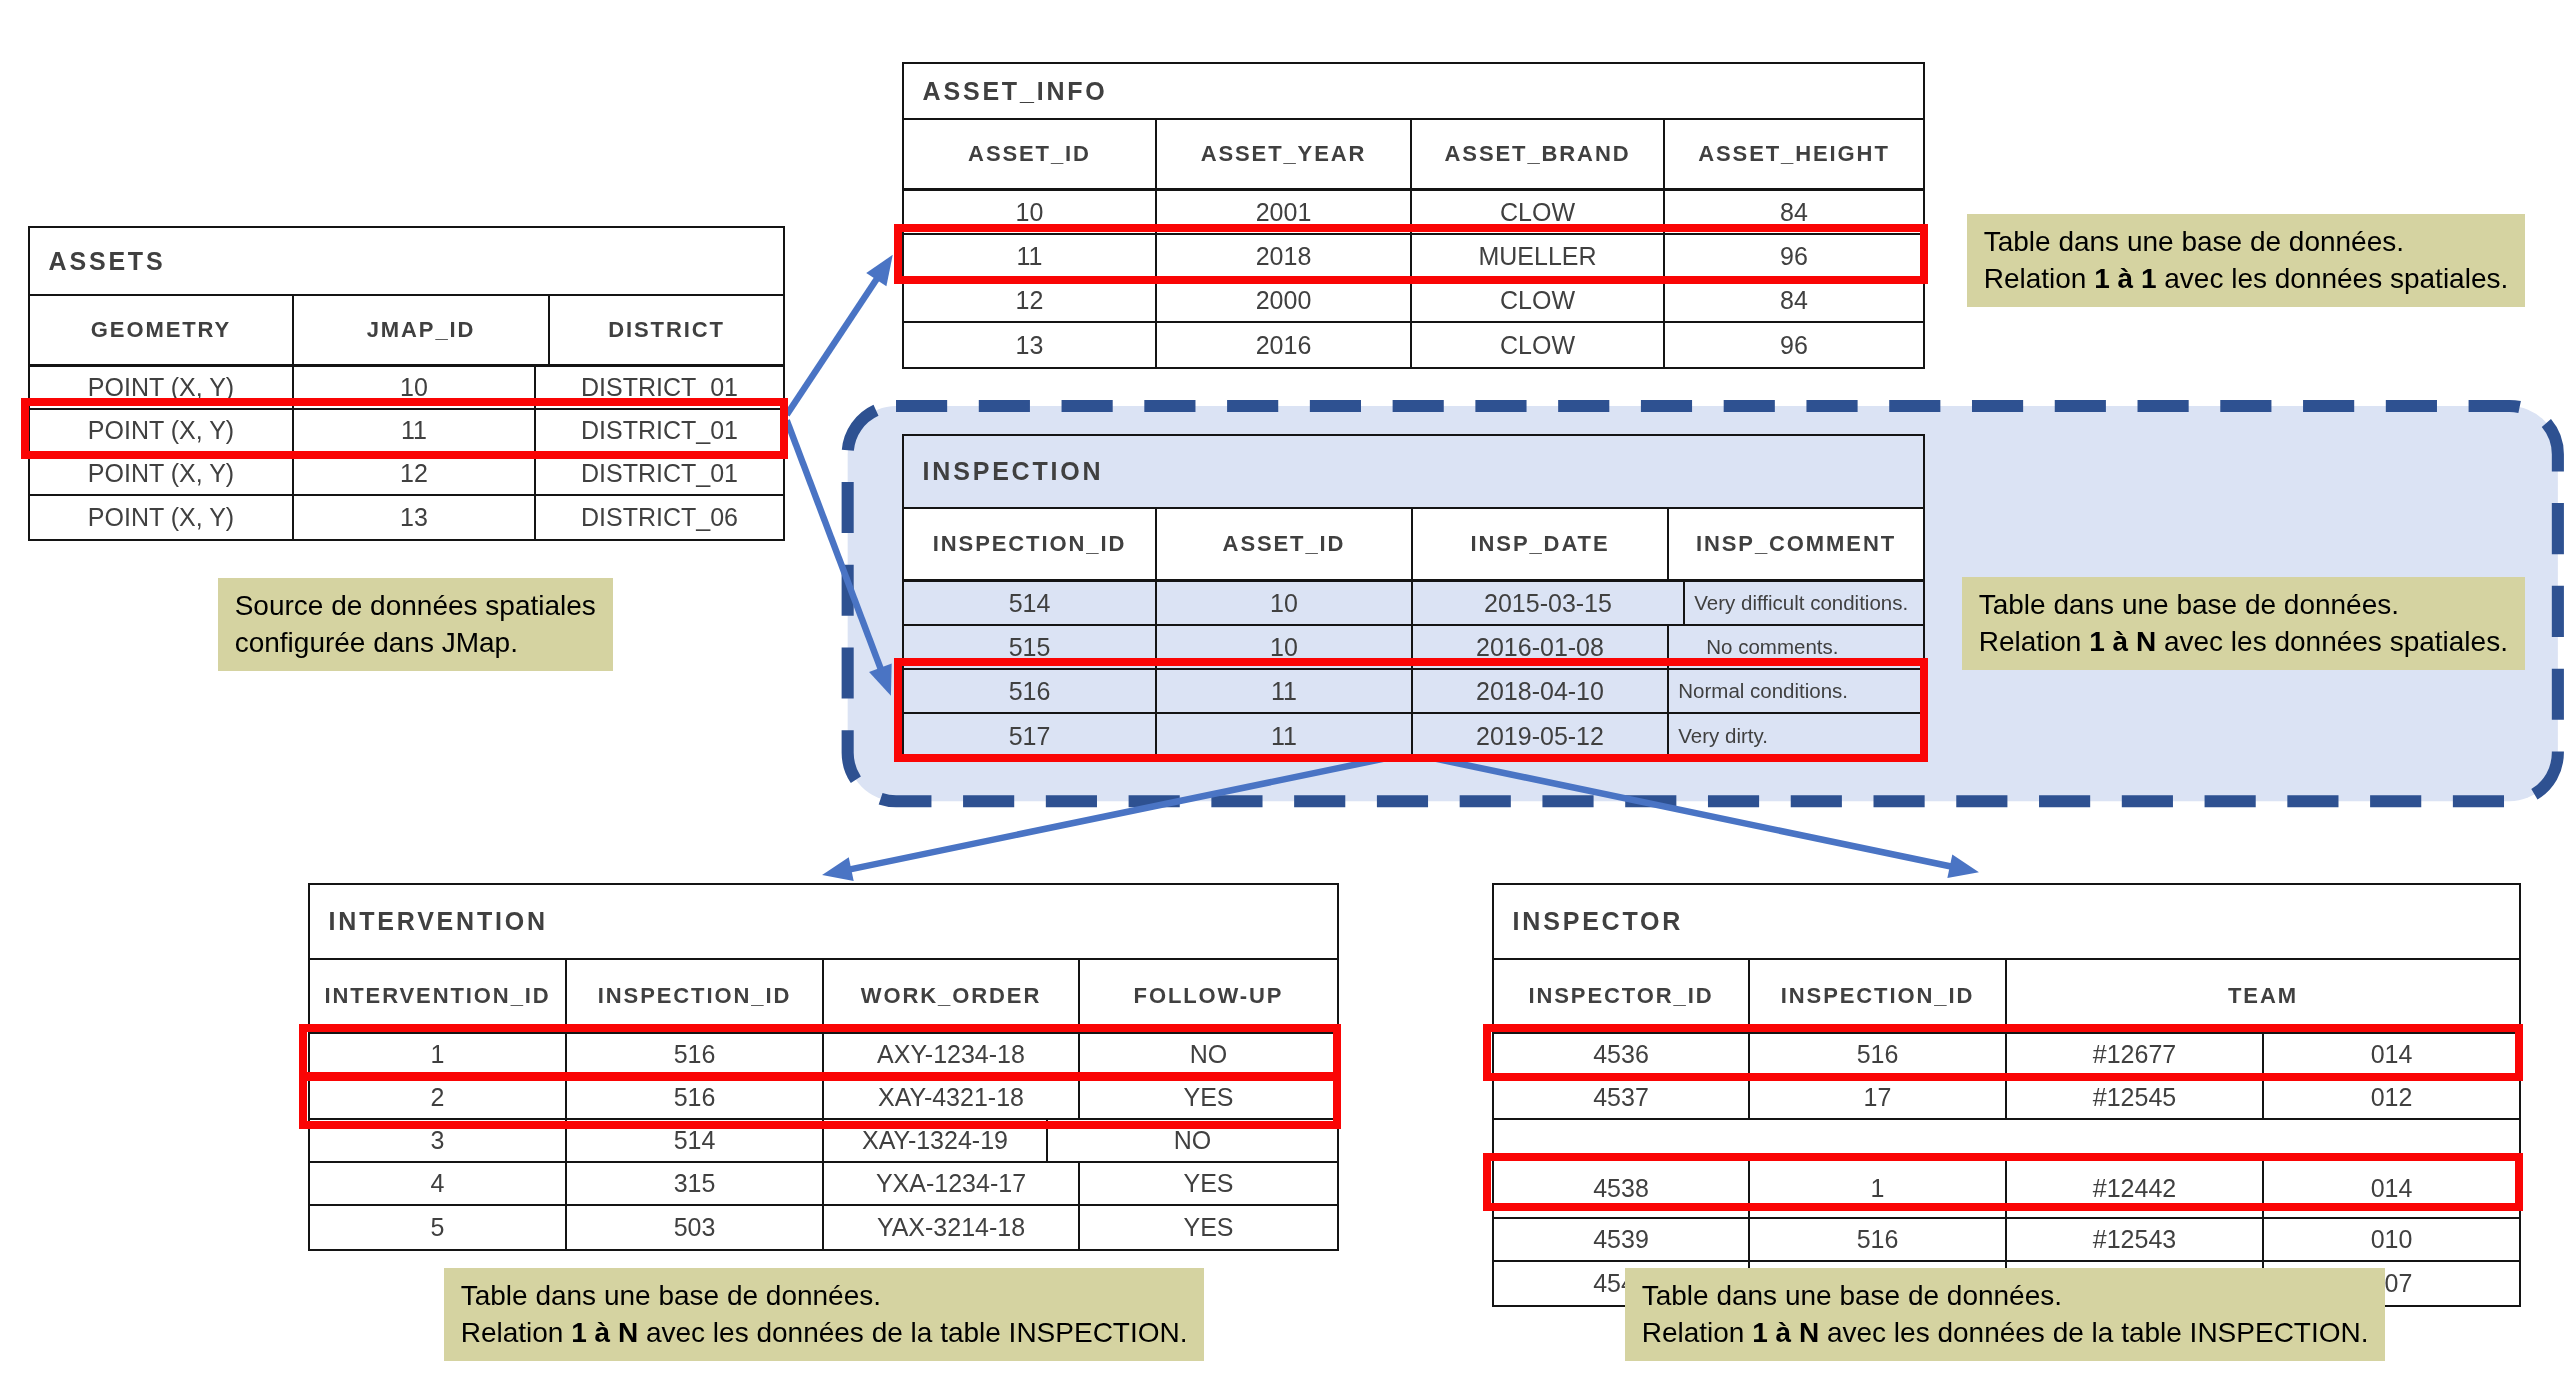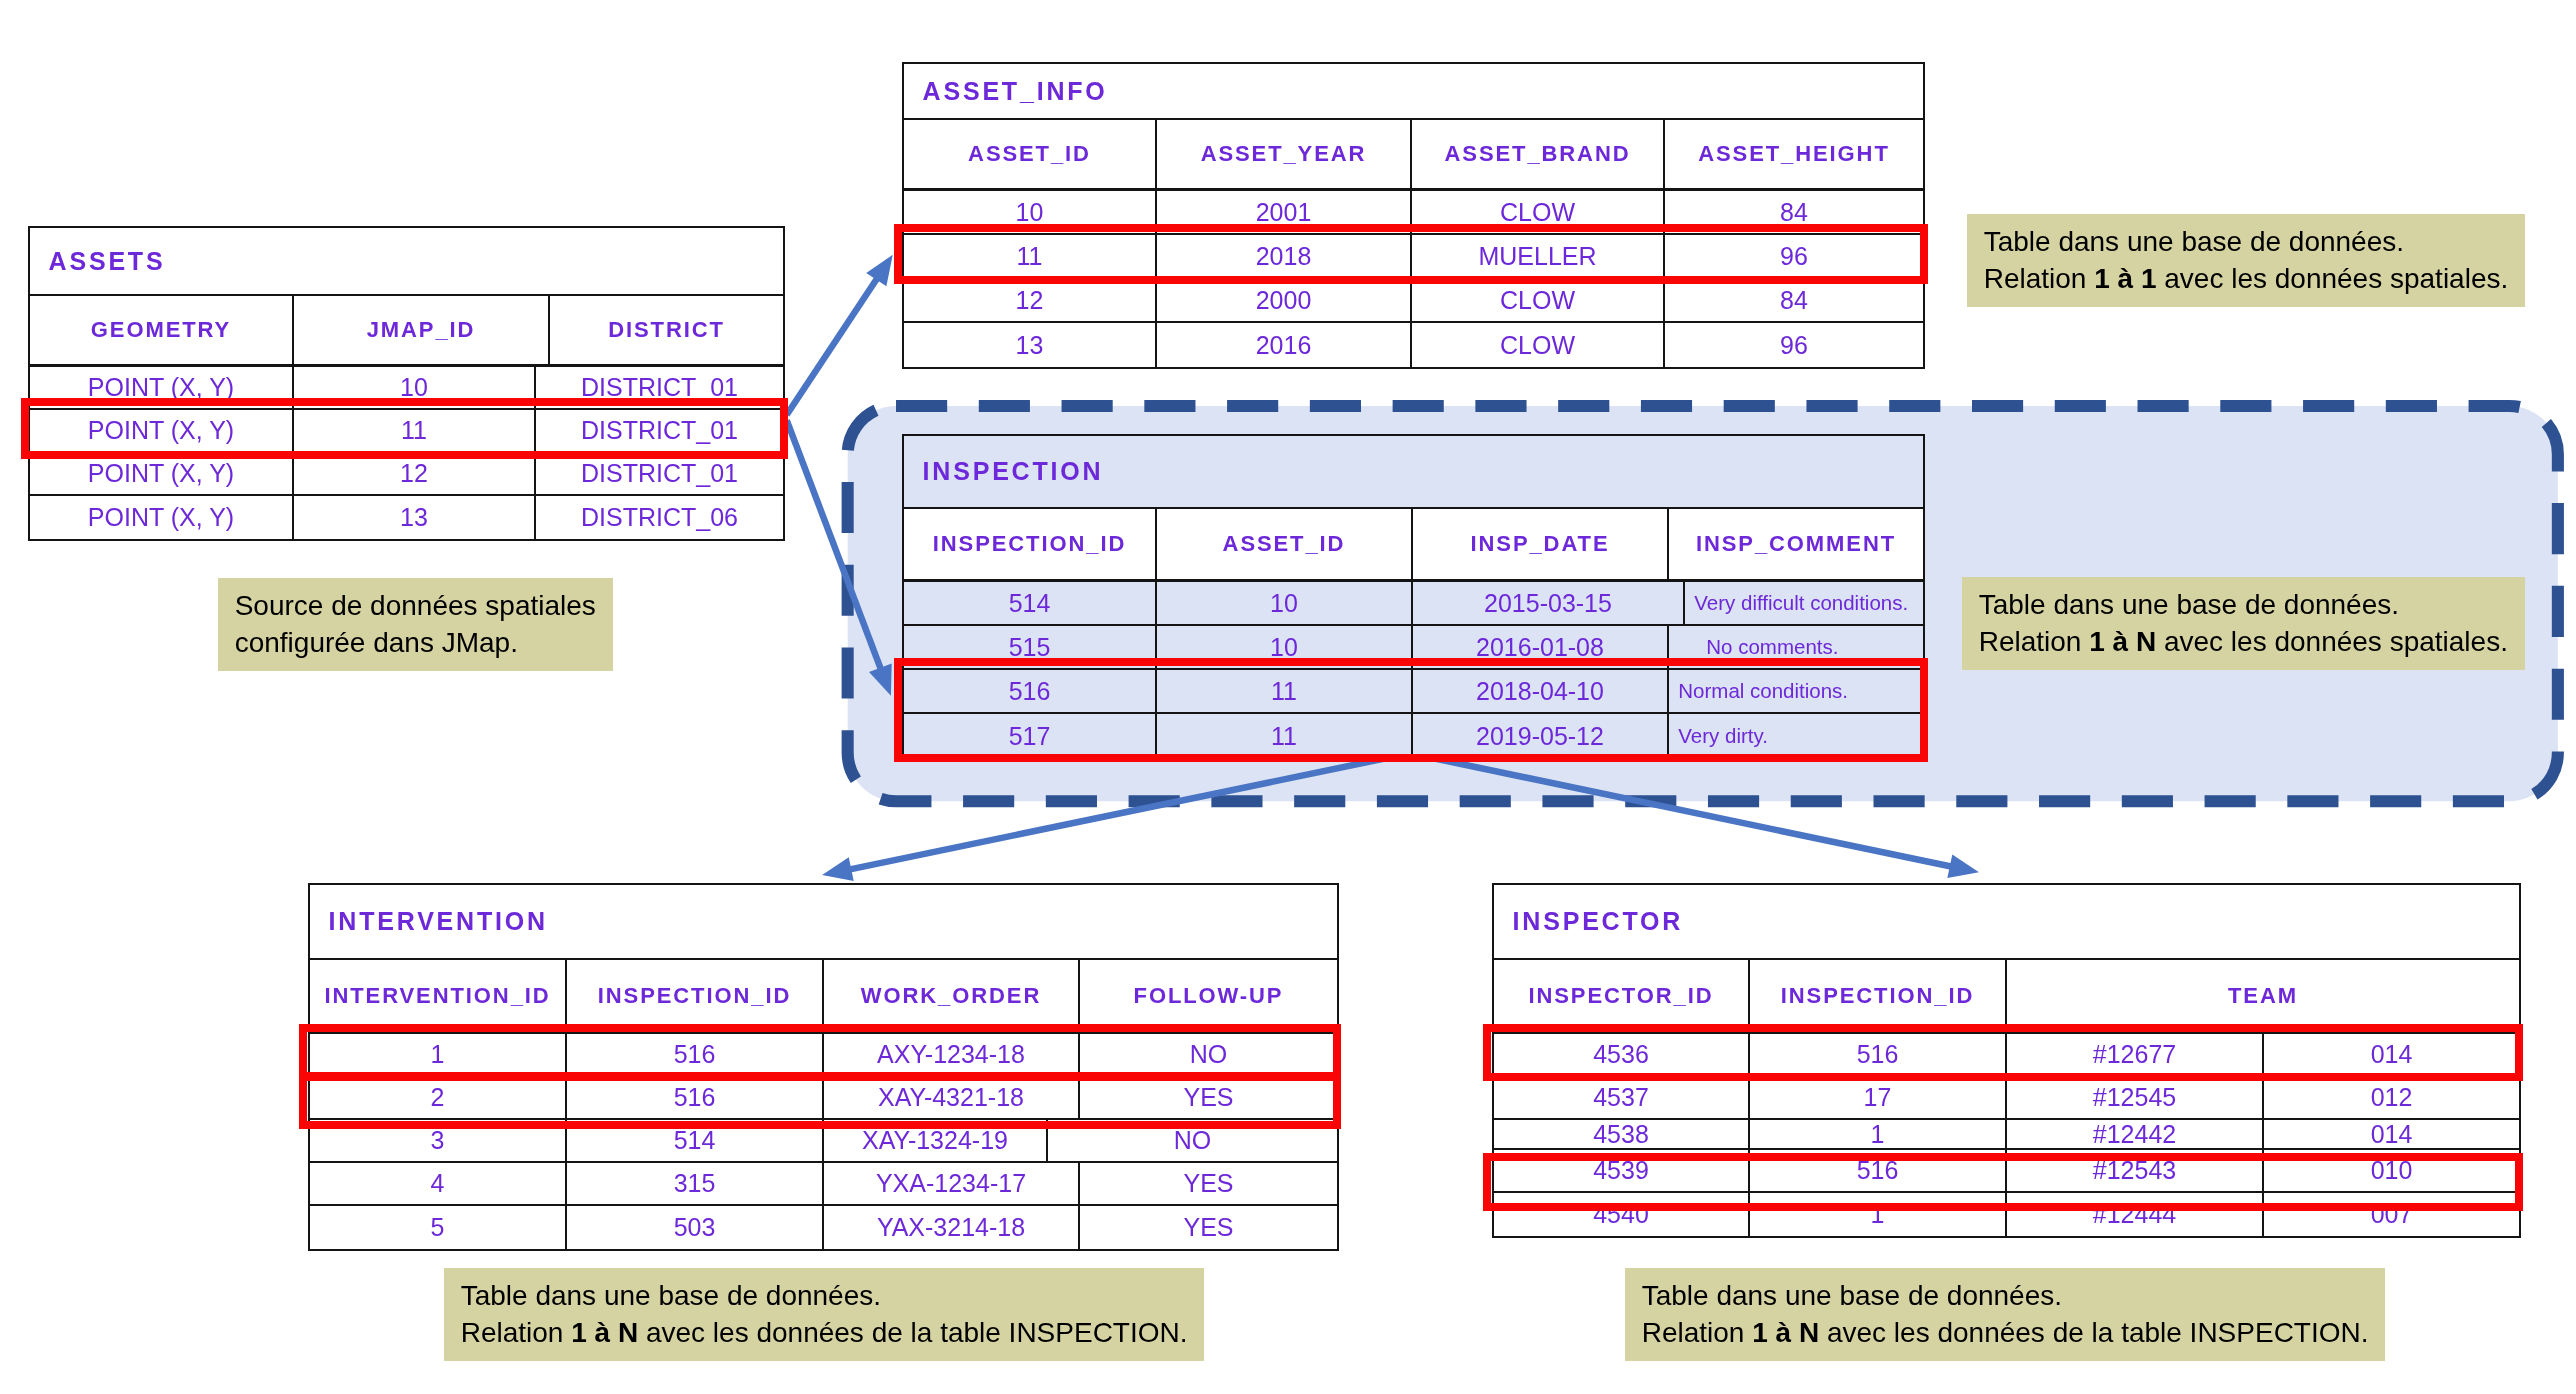--- a/index.html
+++ b/index.html
@@ -1,21 +1,21 @@
 <!DOCTYPE html>
 <html style="font-size:15px"><head>
 <meta charset="utf-8">
 <style>
   html,body{margin:0;padding:0;background:#fff;width:2576px;height:1395px;overflow:hidden;
             font-family:"Liberation Sans","DejaVu Sans",sans-serif;}
   .stage{position:relative;width:2576px;height:1395px;background:#fff;}
   #rel{position:absolute;left:0;top:0;z-index:0;}
 
   
-  .tbl{position:absolute;z-index:10;background:#fff;border:2.8px solid #141414;box-sizing:border-box;color:#6d28d9;}
+  .tbl{position:absolute;z-index:10;background:#fff;border:2.8px solid #141414;box-sizing:border-box;color:#404040;}
   .tbl.blue{background:#dbe3f4;}
   .tbl.blue .thead{background:#fff;}
   .t-title{display:flex;align-items:center;padding-left:18.6px;font-weight:bold;font-size:25px;
            letter-spacing:2.8px;border-bottom:2.8px solid #141414;box-sizing:border-box;position:relative;}
   .thead{display:flex;border-bottom:3.7px solid #141414;box-sizing:border-box;}
   .trow{display:flex;border-bottom:2.8px solid #141414;box-sizing:border-box;}
   .trow:last-child{border-bottom:none;}
   .c{display:flex;align-items:center;justify-content:center;border-right:2.8px solid #141414;
      box-sizing:border-box;font-size:25px;white-space:nowrap;flex:none;}
   .c:last-child{border-right:none;flex:1 1 auto;min-width:0;border-radius:24px;}
@@ -203,21 +203,21 @@
         <div class="c" style="width: 257px;">516</div>
         <div class="c" style="width: 257px;">#12677</div>
         <div class="c" style="width: 255px;">014</div>
       </div>
       <div class="trow" style="height: 43px;">
         <div class="c" style="width: 256px;">4537</div>
         <div class="c" style="width: 257px;">17</div>
         <div class="c" style="width: 257px;">#12545</div>
         <div class="c" style="width: 255px;">012</div>
       </div>
-      <div class="trow" style="height: 30px;">
+      <div class="trow" style="height: 59px; margin-top: 40px;">
         <div class="c" style="width: 256px;">4538</div>
         <div class="c" style="width: 257px;">1</div>
         <div class="c" style="width: 257px;">#12442</div>
         <div class="c" style="width: 255px;">014</div>
       </div>
       <div class="trow" style="height: 43px;">
         <div class="c" style="width: 256px;">4539</div>
         <div class="c" style="width: 257px;">516</div>
         <div class="c" style="width: 257px;">#12543</div>
         <div class="c" style="width: 255px;">010</div>

